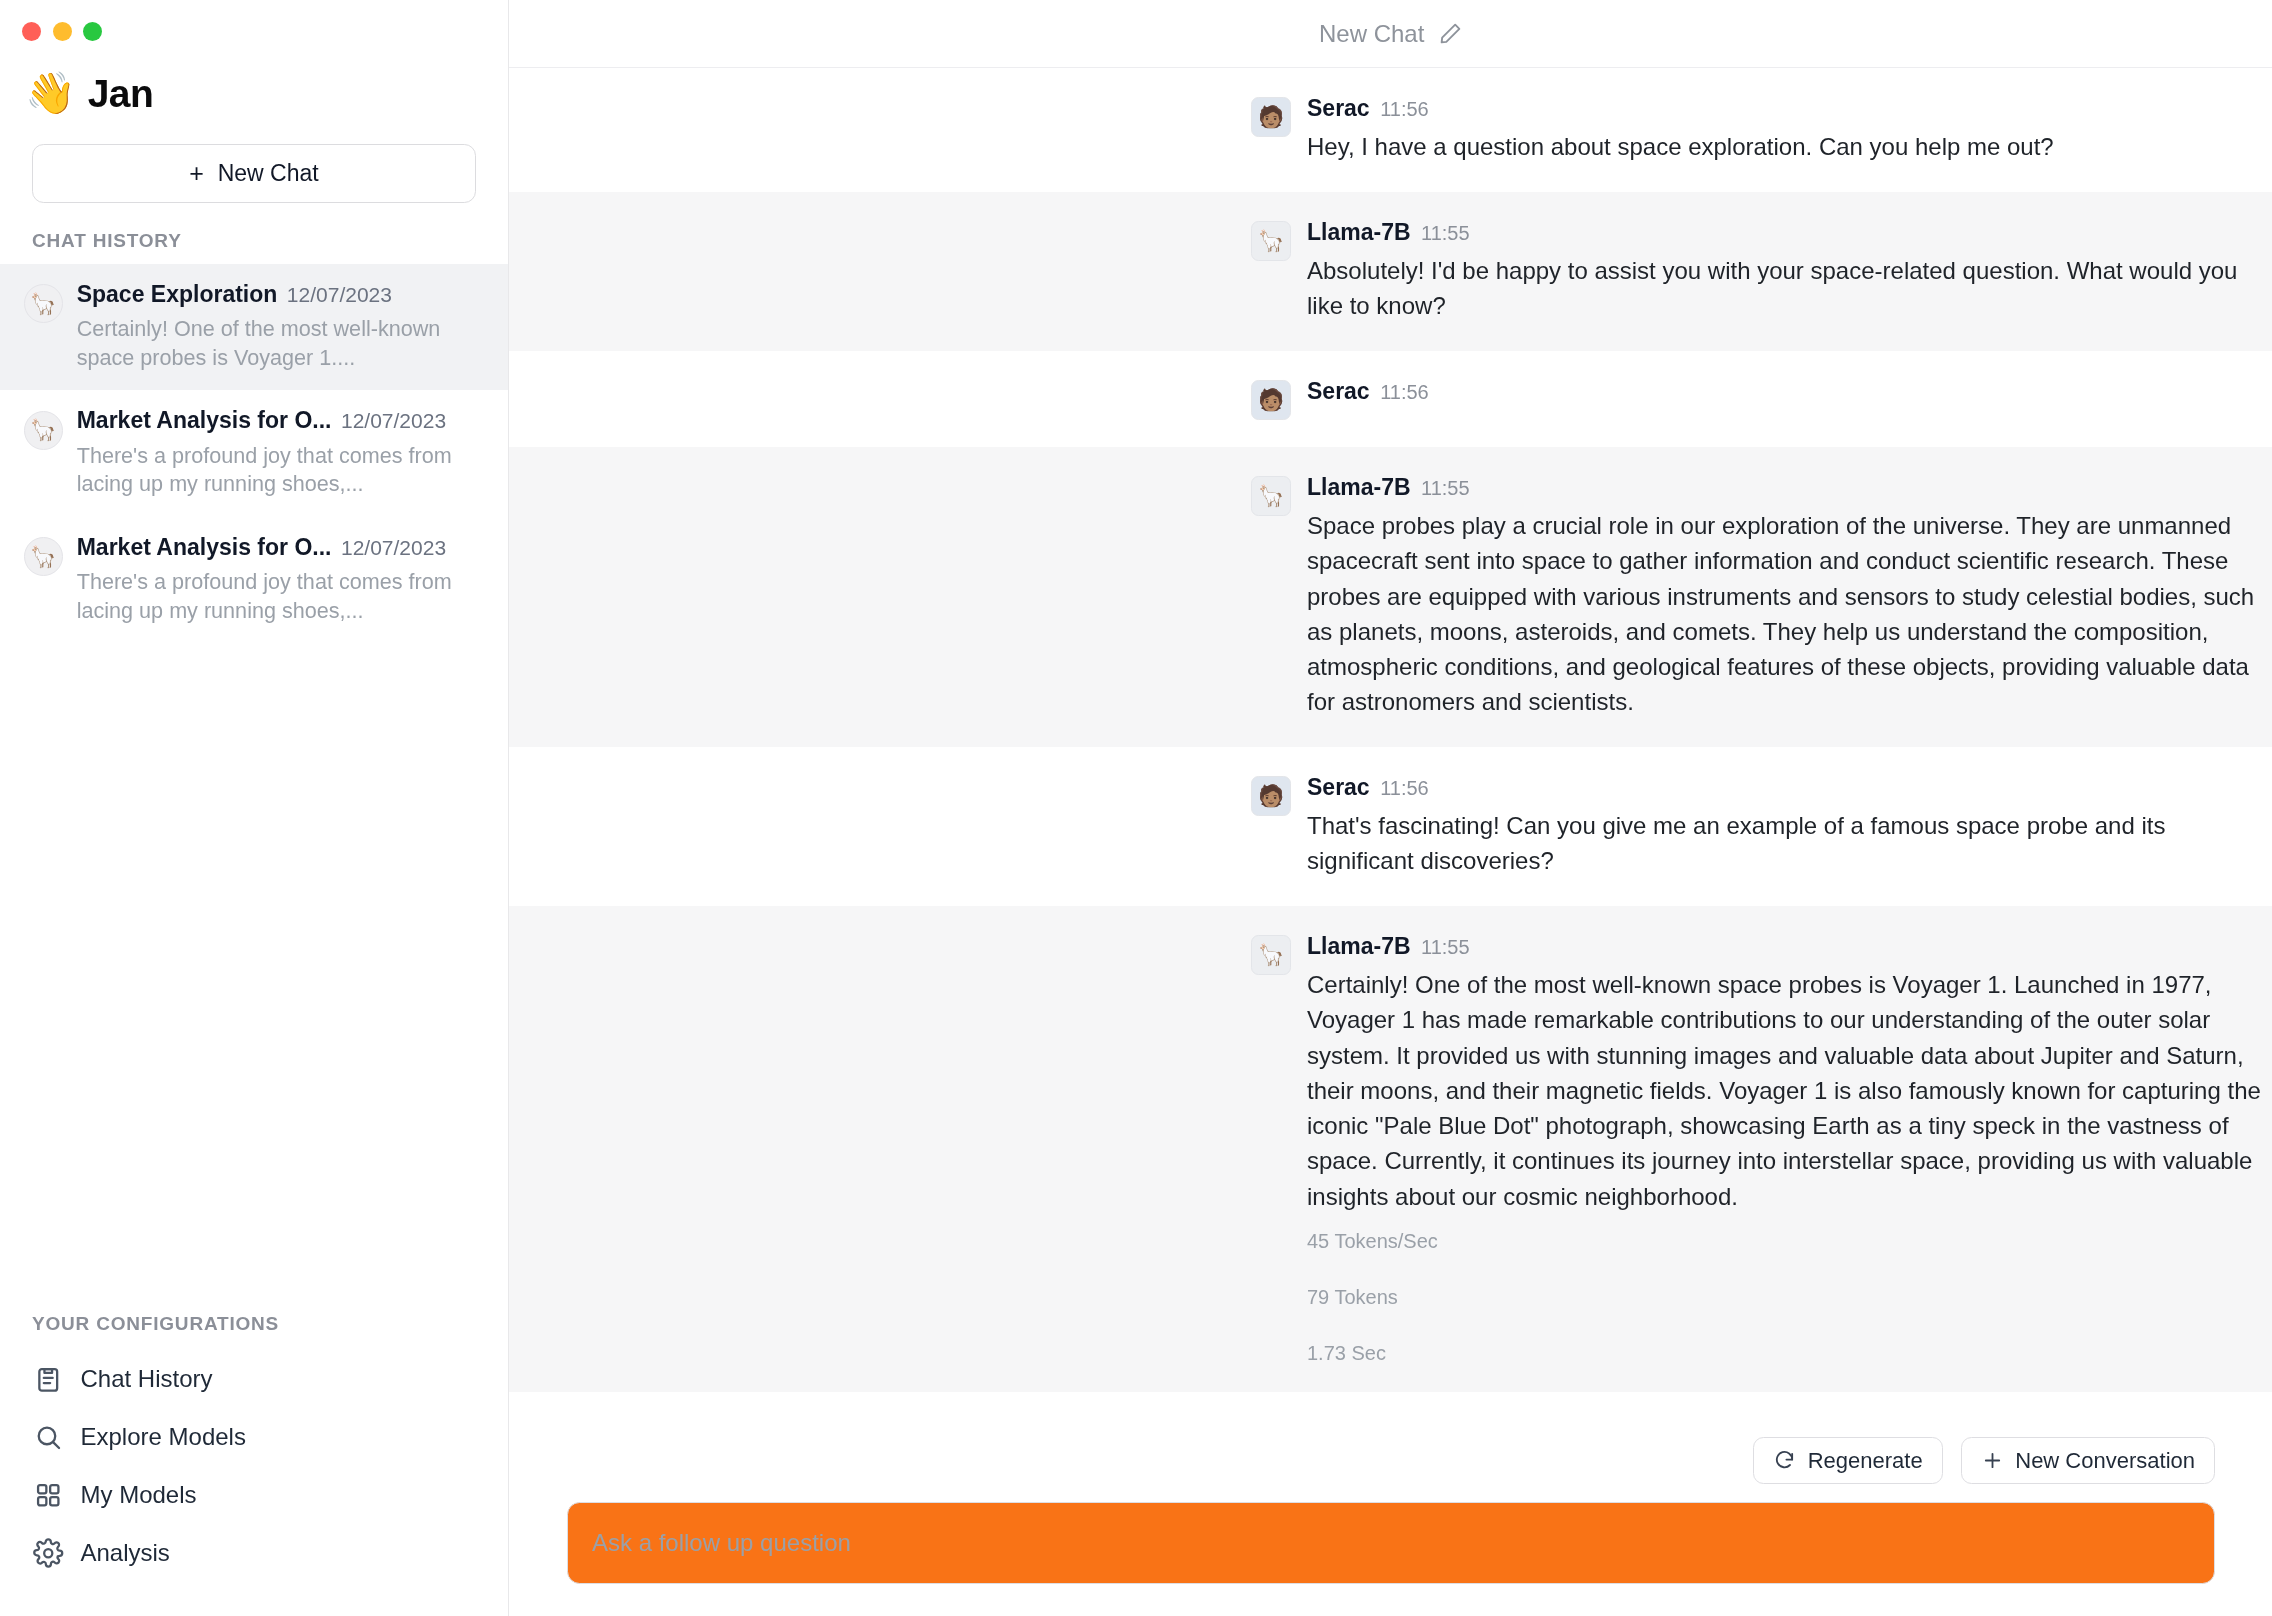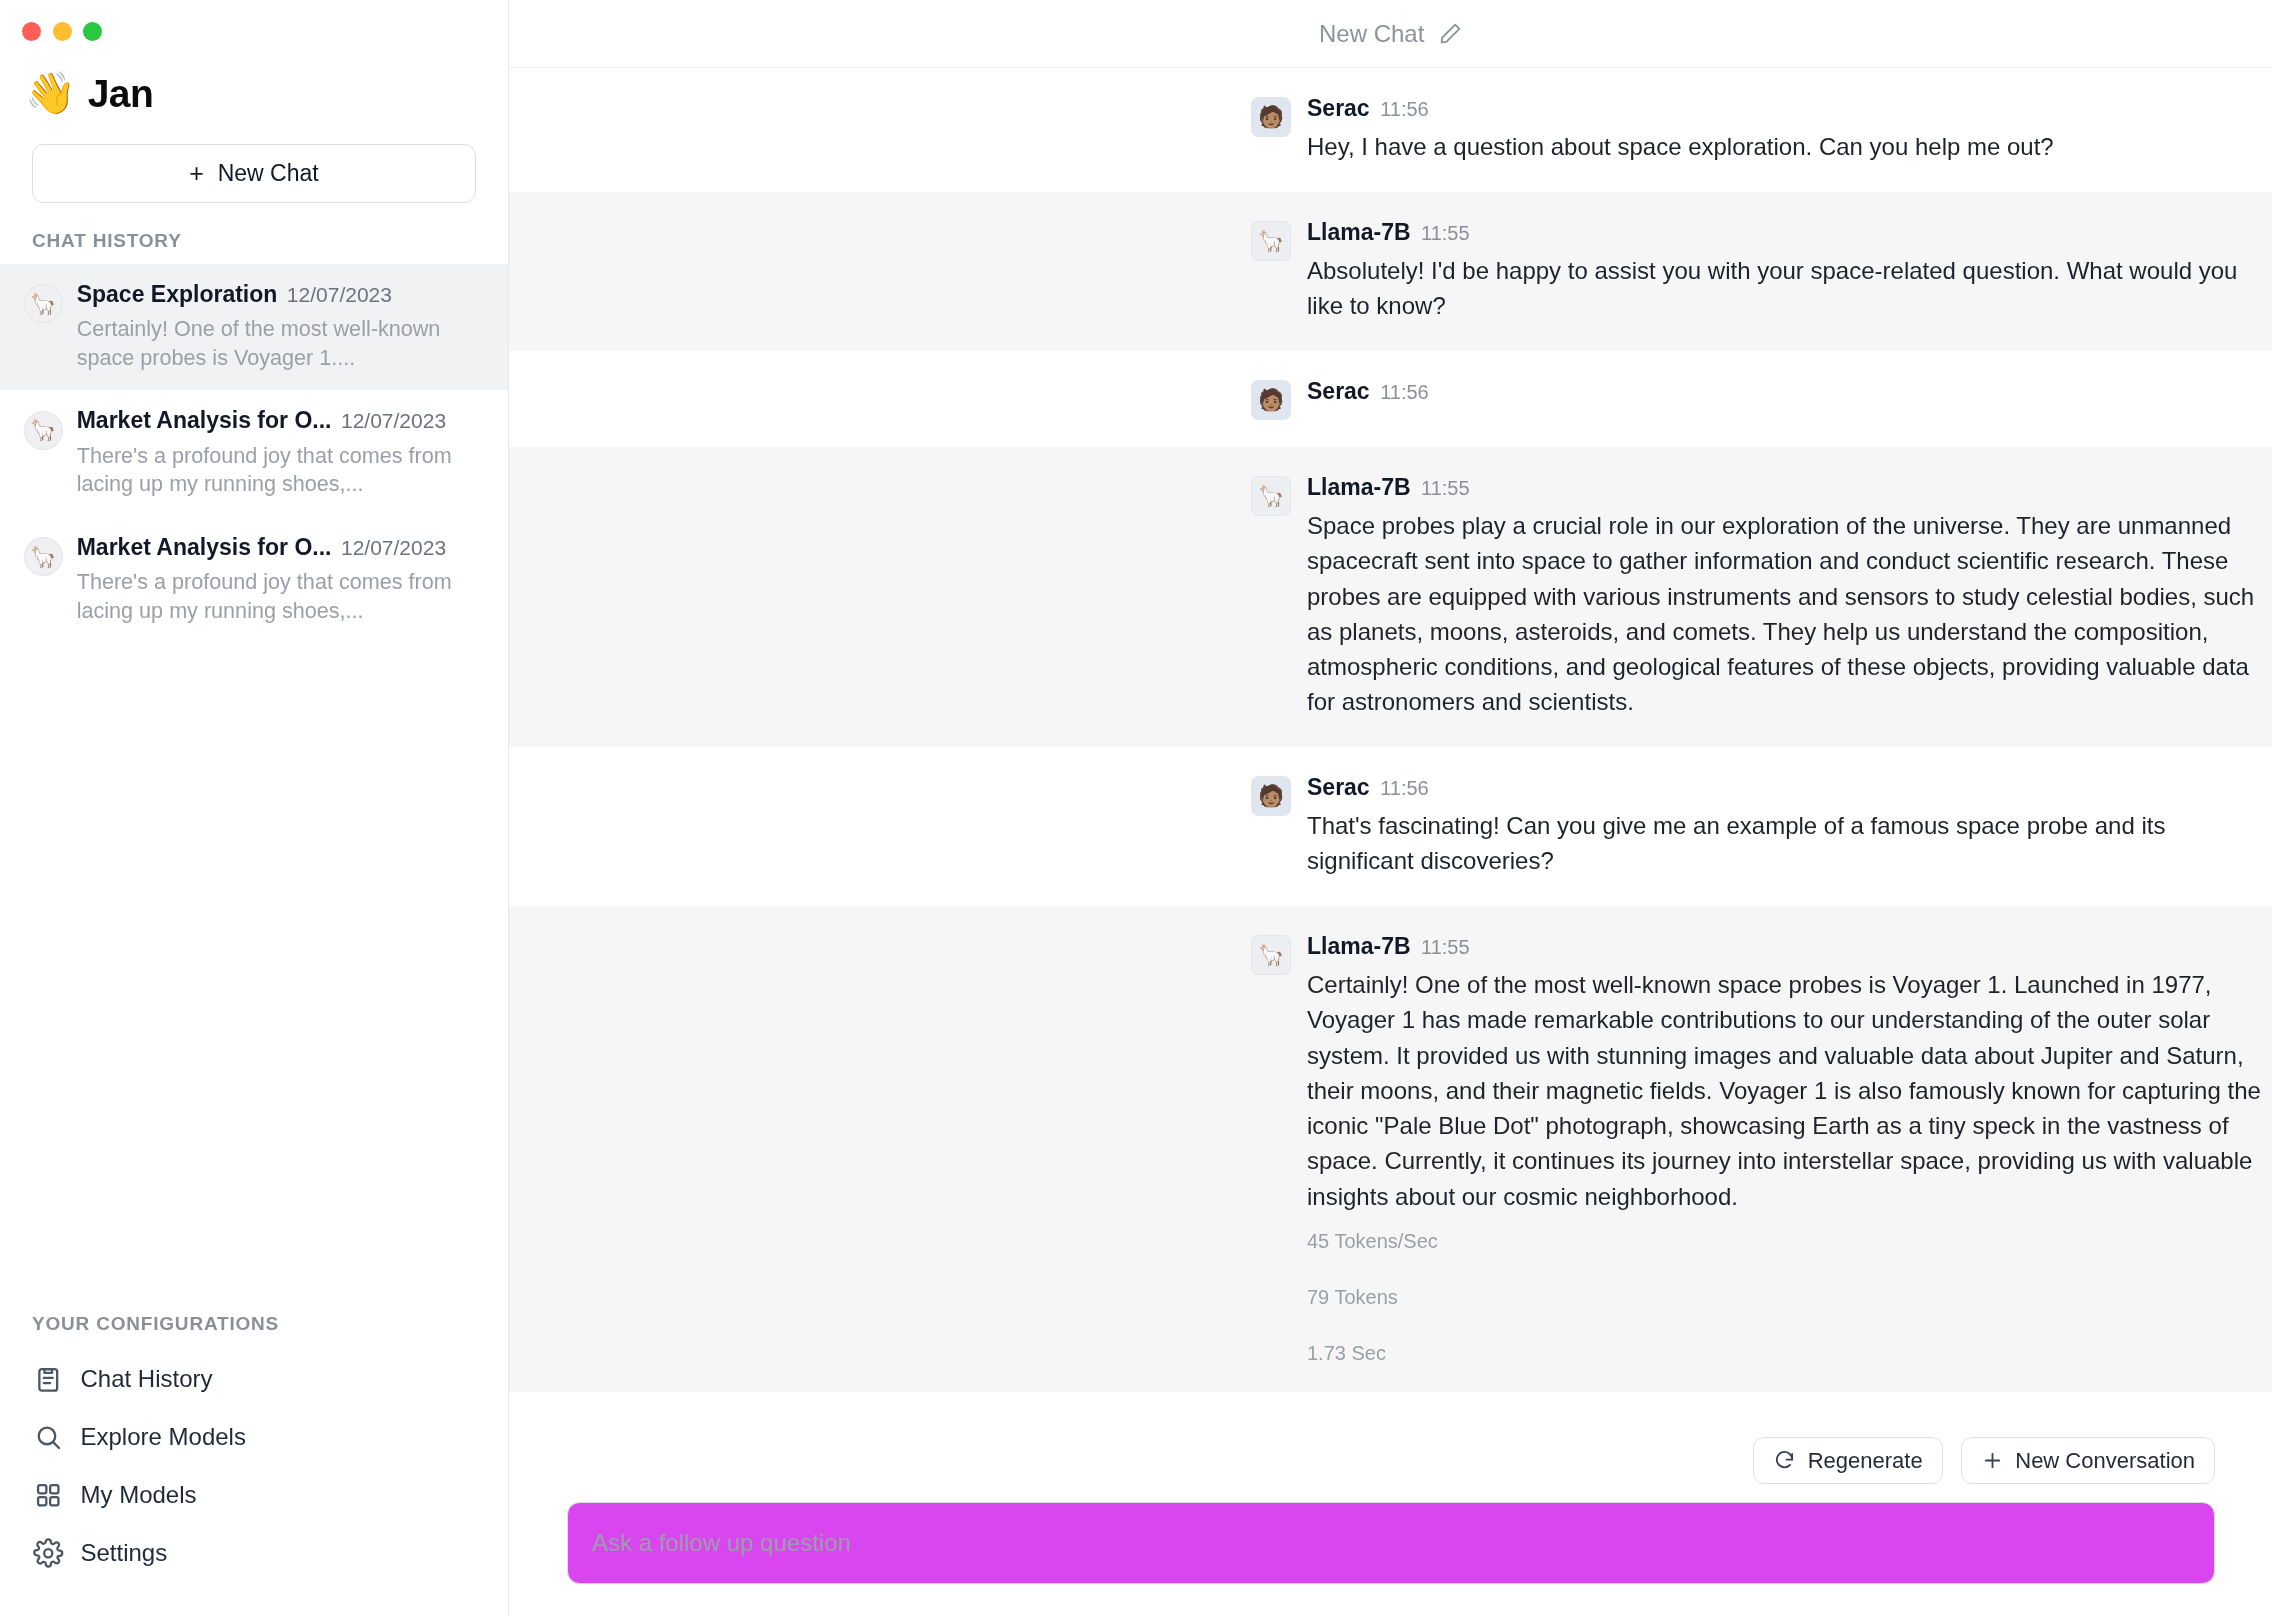--- a/index.html
+++ b/index.html
@@ -217,21 +217,21 @@
     padding: 0 19px;
     font-size: 22px;
     color: #1f2937;
     cursor: pointer;
   }
   .action-btn svg { width: 23px; height: 23px; display: block; color: #374151; }
 
   .composer {
     border: 1.6px solid #dedee2;
     border-radius: 12.6px;
-    background: #d946ef;
+    background: #f97316;
     overflow: hidden;
   }
   .composer-input {
     width: 100%;
     border: none;
     outline: none;
     padding: 26px 24px 26px 24px;
     font-size: 24px;
     font-family: "Liberation Sans", sans-serif;
     color: #111827;
@@ -361,21 +361,21 @@
         <span>My Models</span>
       </div>
 
       <div class="nav-item">
         <span class="nav-icon">
           <svg viewBox="0 0 24 24" fill="none" stroke="currentColor" stroke-width="1.8" stroke-linecap="round" stroke-linejoin="round">
             <circle cx="12" cy="12" r="3.2"></circle>
             <path d="M19.4 14.5a1.6 1.6 0 00.3 1.8l.1.1a2 2 0 11-2.8 2.8l-.1-.1a1.6 1.6 0 00-1.8-.3 1.6 1.6 0 00-1 1.5v.2a2 2 0 11-4 0v-.1a1.6 1.6 0 00-1-1.5 1.6 1.6 0 00-1.8.3l-.1.1a2 2 0 11-2.8-2.8l.1-.1a1.6 1.6 0 00.3-1.8 1.6 1.6 0 00-1.5-1H3a2 2 0 110-4h.1a1.6 1.6 0 001.5-1 1.6 1.6 0 00-.3-1.8l-.1-.1a2 2 0 112.8-2.8l.1.1a1.6 1.6 0 001.8.3H9a1.6 1.6 0 001-1.5V3a2 2 0 114 0v.1a1.6 1.6 0 001 1.5 1.6 1.6 0 001.8-.3l.1-.1a2 2 0 112.8 2.8l-.1.1a1.6 1.6 0 00-.3 1.8V9a1.6 1.6 0 001.5 1h.2a2 2 0 110 4H21a1.6 1.6 0 00-1.5 1z"></path>
           </svg>
         </span>
-        <span>Settings</span>
+        <span>Analysis</span>
       </div>
     </div>
 
   </aside>
 
   <section class="main">
 
     <div class="topbar">
       <span class="topbar-title">New Chat</span>
       <span class="pencil">

